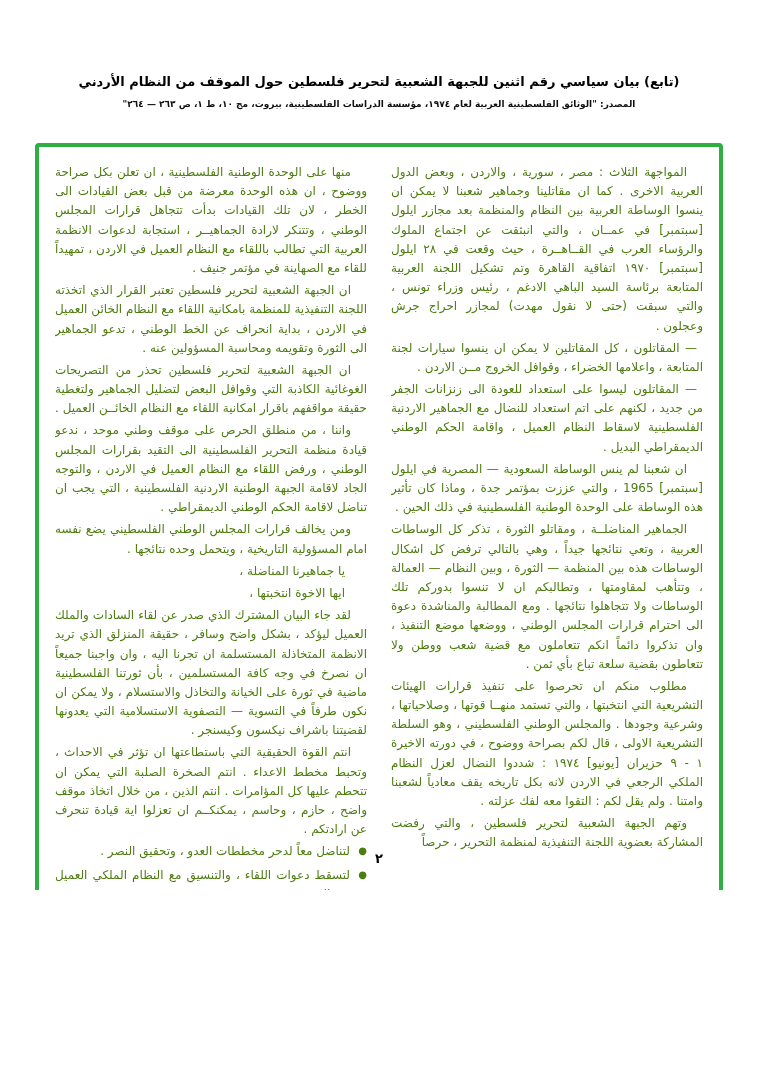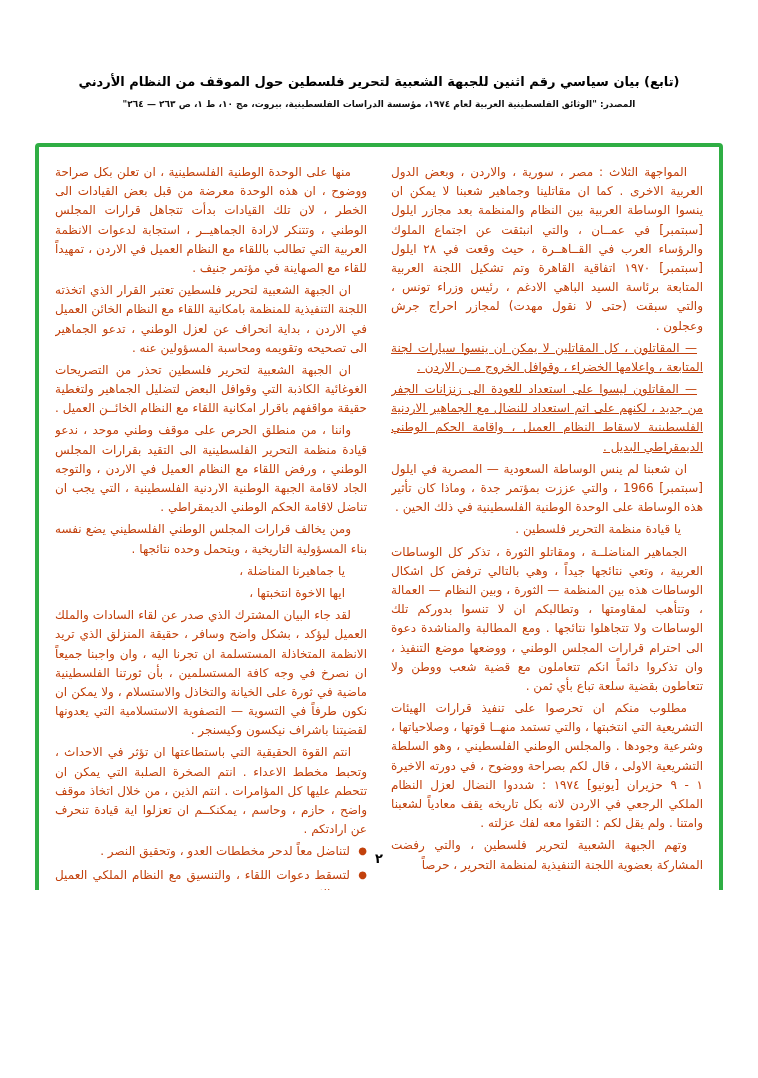--- a/index.html
+++ b/index.html
@@ -48,30 +48,29 @@
     display: flex;
     gap: 24px;
     height: 100%;
     overflow: hidden;
   }
   .col {
     flex: 1 1 0;
     font-size: 12px;
     line-height: 1.6;
     text-align: justify;
-    color: #c2410c;
+    color: #4d7c0f;
     overflow: hidden;
   }
   .para {
     margin: 0 0 3px 0;
     text-indent: 16px;
   }
   .para.dash {
     text-indent: 6px;
-    text-decoration: underline;
   }
   .para.heading {
     text-indent: 22px;
     margin: 2px 0 3px 0;
   }
   .para.bullet {
     position: relative;
     text-indent: 0;
     padding-right: 17px;
     margin: 0 0 4px 0;
@@ -100,32 +99,31 @@
     <div class="title">(تابع) بيان سياسي رقم اثنين للجبهة الشعبية لتحرير فلسطين حول الموقف من النظام الأردني</div>
     <div class="source">المصدر: "الوثائق الفلسطينية العربية لعام ١٩٧٤، مؤسسة الدراسات الفلسطينية، بيروت، مج ١٠، ط ١، ص ٢٦٣ — ٢٦٤"</div>
   </div>
 
   <div class="frame" style="border-color: rgb(47, 174, 68);">
     <div class="cols">
       <div class="col">
           <p class="para normal">المواجهة الثلاث : مصر ، سورية ، والاردن ، وبعض الدول العربية الاخرى . كما ان مقاتلينا وجماهير شعبنا لا يمكن ان ينسوا الوساطة العربية بين النظام والمنظمة بعد مجازر ايلول [سبتمبر] في عمــان ، والتي انبثقت عن اجتماع الملوك والرؤساء العرب في القــاهــرة ، حيث وقعت في ٢٨ ايلول [سبتمبر] ١٩٧٠ اتفاقية القاهرة وتم تشكيل اللجنة العربية المتابعة برئاسة السيد الباهي الادغم ، رئيس وزراء تونس ، والتي سبقت (حتى لا نقول مهدت) لمجازر احراج جرش وعجلون .</p>
           <p class="para dash">—  المقاتلون ، كل المقاتلين لا يمكن ان ينسوا سيارات لجنة المتابعة ، واعلامها الخضراء ، وقوافل الخروج مــن الاردن .</p>
           <p class="para dash">—  المقاتلون ليسوا على استعداد للعودة الى زنزانات الجفر من جديد ، لكنهم على اتم استعداد للنضال مع الجماهير الاردنية الفلسطينية لاسقاط النظام العميل ، واقامة الحكم الوطني الديمقراطي البديل .</p>
-          <p class="para normal">ان شعبنا لم ينس الوساطة السعودية — المصرية في ايلول [سبتمبر] 1966 ، والتي عززت بمؤتمر جدة ، وماذا كان تأثير هذه الوساطة على الوحدة الوطنية الفلسطينية في ذلك الحين .</p>
-          <p class="para heading">يا قيادة منظمة التحرير فلسطين .</p>
+          <p class="para normal">ان شعبنا لم ينس الوساطة السعودية — المصرية في ايلول [سبتمبر] 1965 ، والتي عززت بمؤتمر جدة ، وماذا كان تأثير هذه الوساطة على الوحدة الوطنية الفلسطينية في ذلك الحين .</p>
           <p class="para normal">الجماهير المناضلــة ، ومقاتلو الثورة ، تذكر كل الوساطات العربية ، وتعي نتائجها جيداً ، وهي بالتالي ترفض كل اشكال الوساطات هذه بين المنظمة — الثورة ، وبين النظام — العمالة ، وتتأهب لمقاومتها ، وتطالبكم ان لا تنسوا بدوركم تلك الوساطات ولا تتجاهلوا نتائجها . ومع المطالبة والمناشدة دعوة الى احترام قرارات المجلس الوطني ، ووضعها موضع التنفيذ ، وان تذكروا دائماً انكم تتعاملون مع قضية شعب ووطن ولا تتعاطون بقضية سلعة تباع بأي ثمن .</p>
           <p class="para normal">مطلوب منكم ان تحرصوا على تنفيذ قرارات الهيئات التشريعية التي انتخبتها ، والتي تستمد منهــا قوتها ، وصلاحياتها ، وشرعية وجودها . والمجلس الوطني الفلسطيني ، وهو السلطة التشريعية الاولى ، قال لكم بصراحة ووضوح ، في دورته الاخيرة ١ - ٩ حزيران [يونيو] ١٩٧٤ : شددوا النضال لعزل النظام الملكي الرجعي في الاردن لانه بكل تاريخه يقف معادياً لشعبنا وامتنا . ولم يقل لكم : التقوا معه لفك عزلته .</p>
           <p class="para normal">وتهم الجبهة الشعبية لتحرير فلسطين ، والتي رفضت المشاركة بعضوية اللجنة التنفيذية لمنظمة التحرير ، حرصاً</p>
         </div>
       <div class="col">
           <p class="para normal">منها على الوحدة الوطنية الفلسطينية ، ان تعلن بكل صراحة ووضوح ، ان هذه الوحدة معرضة من قبل بعض القيادات الى الخطر ، لان تلك القيادات بدأت تتجاهل قرارات المجلس الوطني ، وتتنكر لارادة الجماهيــر ، استجابة لدعوات الانظمة العربية التي تطالب باللقاء مع النظام العميل في الاردن ، تمهيداً للقاء مع الصهاينة في مؤتمر جنيف .</p>
-          <p class="para normal">ان الجبهة الشعبية لتحرير فلسطين تعتبر القرار الذي اتخذته اللجنة التنفيذية للمنظمة بامكانية اللقاء مع النظام الخائن العميل في الاردن ، بداية انحراف عن لعزل الوطني ، تدعو الجماهير الى تصحيحه وتقويمه ومحاسبة المسؤولين عنه .</p>
+          <p class="para normal">ان الجبهة الشعبية لتحرير فلسطين تعتبر القرار الذي اتخذته اللجنة التنفيذية للمنظمة بامكانية اللقاء مع النظام الخائن العميل في الاردن ، بداية انحراف عن الخط الوطني ، تدعو الجماهير الى الثورة وتقويمه ومحاسبة المسؤولين عنه .</p>
           <p class="para normal">ان الجبهة الشعبية لتحرير فلسطين تحذر من التصريحات الغوغائية الكاذبة التي وقوافل البعض لتضليل الجماهير ولتغطية حقيقة مواقفهم باقرار امكانية اللقاء مع النظام الخائــن العميل .</p>
           <p class="para normal">واننا ، من منطلق الحرص على موقف وطني موحد ، ندعو قيادة منظمة التحرير الفلسطينية الى التقيد بقرارات المجلس الوطني ، ورفض اللقاء مع النظام العميل في الاردن ، والتوجه الجاد لاقامة الجبهة الوطنية الاردنية الفلسطينية ، التي يجب ان تناضل لاقامة الحكم الوطني الديمقراطي .</p>
-          <p class="para normal">ومن يخالف قرارات المجلس الوطني الفلسطيني يضع نفسه بناء المسؤولية التاريخية ، ويتحمل وحده نتائجها .</p>
+          <p class="para normal">ومن يخالف قرارات المجلس الوطني الفلسطيني يضع نفسه امام المسؤولية التاريخية ، ويتحمل وحده نتائجها .</p>
           <p class="para heading">يا جماهيرنا المناضلة ،</p>
           <p class="para heading">ايها الاخوة انتخبتها ،</p>
           <p class="para normal">لقد جاء البيان المشترك الذي صدر عن لقاء السادات والملك العميل ليؤكد ، بشكل واضح وسافر ، حقيقة المنزلق الذي تريد الانظمة المتخاذلة المستسلمة ان تجرنا اليه ، وان واجبنا جميعاً ان نصرخ في وجه كافة المستسلمين ، بأن ثورتنا الفلسطينية ماضية في ثورة على الخيانة والتخاذل والاستسلام ، ولا يمكن ان نكون طرفاً في التسوية — التصفوية الاستسلامية التي يعدونها لقضيتنا باشراف نيكسون وكيسنجر .</p>
           <p class="para normal">انتم القوة الحقيقية التي باستطاعتها ان تؤثر في الاحداث ، وتحبط مخطط الاعداء . انتم الصخرة الصلبة التي يمكن ان تتحطم عليها كل المؤامرات . انتم الذين ، من خلال اتخاذ موقف واضح ، حازم ، وحاسم ، يمكنكــم ان تعزلوا اية قيادة تنحرف عن ارادتكم .</p>
           <p class="para bullet"><span class="bullet-glyph">●</span><span>لتناضل معاً لدحر مخططات العدو ، وتحقيق النصر .</span></p>
           <p class="para bullet"><span class="bullet-glyph">●</span><span>لتسقط دعوات اللقاء ، والتنسيق مع النظام الملكي العميل في الاردن .</span></p>
           <p class="para bullet"><span class="bullet-glyph">●</span></p>
           <p class="para bullet"><span class="bullet-glyph">●</span><span>لتبق مهدت المناضلين مشرعة حتى التحرير .</span></p>
           <p class="para bullet"><span class="bullet-glyph">●</span><span>لتستمر ثورة الشعب تدعمها حركة الجماهير .</span></p>
         </div>

